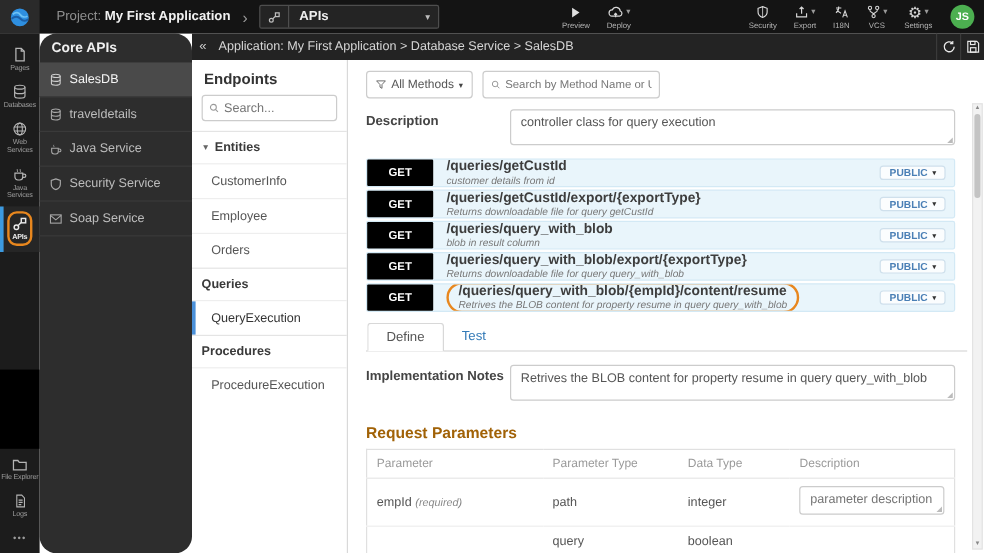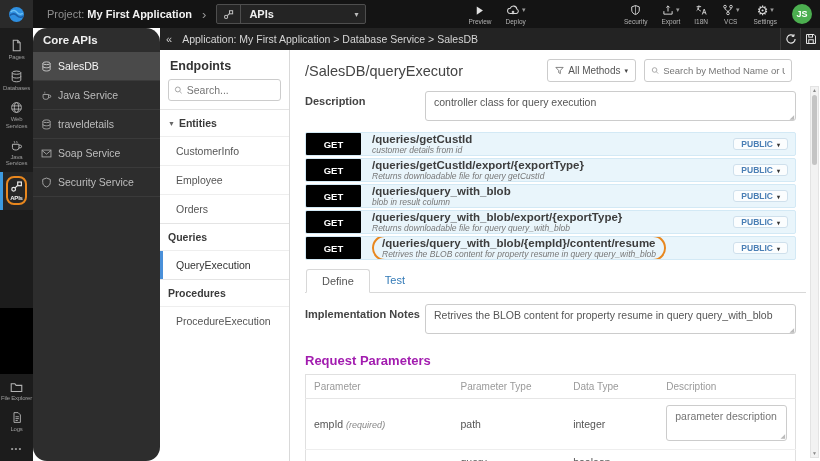--- a/index.html
+++ b/index.html
@@ -88,27 +88,27 @@
   .ep-text.annotated { border:2.5px solid #e8871e; border-radius:13px; padding:0 8px; }
   .pub-btn { align-self:center; margin-right:7px; background:#fbfdfe; border:1px solid #cfe0ec; border-radius:3px; font-size:8.5px; font-weight:bold; color:#4a7fb5; padding:0 7px; display:flex; align-items:center; gap:4px; cursor:pointer; white-space:nowrap; }
   .pub-btn .pcaret { color:#333; font-size:6px; }
 
   .tabs { display:flex; border-bottom:1px solid #d8d8d8; margin-top:9px; padding-left:1px; }
   .tab { padding:5px 15px; font-size:11px; cursor:pointer; }
   .tab.active { border:1px solid #d8d8d8; border-bottom:1px solid #fff; border-radius:3px 3px 0 0; margin-bottom:-1px; background:#fff; color:#555; }
   .tab.link { color:#337ab7; }
 
   .impl-row { margin-top:9px; }
-  .rp-title { font-size:13px; font-weight:bold; color:#a21caf; margin:10px 0 6px; }
+  .rp-title { font-size:13px; font-weight:bold; color:#a16207; margin:10px 0 6px; }
   table.params { width:calc(100% - 10px); border-collapse:collapse; border:1px solid #e0e0e0; }
   table.params th { text-align:left; font-size:10px; font-weight:normal; color:#9a9a9a; padding:6px 8px; border-bottom:1px solid #e6e6e6; }
   table.params td { font-size:10.5px; color:#555; padding:6px 8px; vertical-align:middle; border-top:1px solid #eee; }
   .req { font-style:italic; font-size:9px; color:#888; }
   td .ta-wrap { margin-right:0; }
-  td .ta-wrap textarea { height:36px; }
+  td .ta-wrap textarea { height:24px; }
 
   
   .scrollbar { position:absolute; top:36px; bottom:3px; right:1px; width:9px; background:#f2f2f2; border:1px solid #e3e3e3; }
   .sb-thumb { position:absolute; top:2px; left:1px; width:5px; height:70px; background:#c4c4c4; border-radius:3px; }
   .sb-arrow { position:absolute; left:0; width:100%; text-align:center; font-size:5px; color:#888; }
   .sb-arrow.up { top:0; } .sb-arrow.down { bottom:1px; }
 
   svg.ic { display:block; }
 </style>
 </head>
@@ -303,53 +303,53 @@
             <ellipse cx="8" cy="3.3" rx="5.3" ry="2"></ellipse>
             <path d="M2.7 3.3v9.2c0 1.1 2.4 2 5.3 2s5.3-.9 5.3-2V3.3"></path>
             <path d="M2.7 7.9c0 1.1 2.4 2 5.3 2s5.3-.9 5.3-2"></path>
           </svg>
       </span>
       <span>SalesDB</span>
     </div>
     <div class="core-item">
       <span>
         <svg class="ic" width="11" height="11" viewBox="0 0 16 16" fill="none" stroke="#a8a8a8" stroke-width="1.3">
+            <ellipse cx="8" cy="3.3" rx="5.3" ry="2"></ellipse>
+            <path d="M2.7 3.3v9.2c0 1.1 2.4 2 5.3 2s5.3-.9 5.3-2V3.3"></path>
+            <path d="M2.7 7.9c0 1.1 2.4 2 5.3 2s5.3-.9 5.3-2"></path>
+          </svg>
+      </span>
+      <span>traveldetails</span>
+    </div>
+    <div class="core-item">
+      <span>
+        <svg class="ic" width="11" height="11" viewBox="0 0 16 16" fill="none" stroke="#a8a8a8" stroke-width="1.3">
             <path d="M3 6.5h8v4a3 3 0 0 1-3 3H6a3 3 0 0 1-3-3z"></path>
             <path d="M11 7.5h1.5a1.7 1.7 0 0 1 0 3.4H11"></path>
             <path d="M5.5 2.5c-.8 1 .8 1.5 0 2.7" stroke-width="1"></path>
           </svg>
       </span>
       <span>Java Service</span>
     </div>
     <div class="core-item">
       <span>
-        <svg class="ic" width="11" height="11" viewBox="0 0 16 16" fill="none" stroke="#a8a8a8" stroke-width="1.3">
-            <ellipse cx="8" cy="3.3" rx="5.3" ry="2"></ellipse>
-            <path d="M2.7 3.3v9.2c0 1.1 2.4 2 5.3 2s5.3-.9 5.3-2V3.3"></path>
-            <path d="M2.7 7.9c0 1.1 2.4 2 5.3 2s5.3-.9 5.3-2"></path>
-          </svg>
-      </span>
-      <span>traveldetails</span>
+        <svg class="ic" width="11" height="11" viewBox="0 0 16 16" fill="none" stroke="#a8a8a8" stroke-width="1.4">
+            <path d="M8 1.5l5.5 2V8c0 3.4-2.4 5.5-5.5 6.6C4.9 13.5 2.5 11.4 2.5 8V3.5z"></path>
+          </svg>
+      </span>
+      <span>Security Service</span>
     </div>
     <div class="core-item">
       <span>
         <svg class="ic" width="11" height="11" viewBox="0 0 16 14" fill="none" stroke="#a8a8a8" stroke-width="1.3">
             <rect x="1.5" y="2" width="13" height="10"></rect>
             <path d="M1.5 2.5L8 8l6.5-5.5"></path>
           </svg>
       </span>
       <span>Soap Service</span>
-    </div>
-    <div class="core-item">
-      <span>
-        <svg class="ic" width="11" height="11" viewBox="0 0 16 16" fill="none" stroke="#a8a8a8" stroke-width="1.4">
-            <path d="M8 1.5l5.5 2V8c0 3.4-2.4 5.5-5.5 6.6C4.9 13.5 2.5 11.4 2.5 8V3.5z"></path>
-          </svg>
-      </span>
-      <span>Security Service</span>
     </div>
   </div>
 
   <div class="right-area">
     <div class="bcrumb">
       <span class="collapse">«</span>
       <span class="btext">Application: My First Application &gt; Database Service &gt; SalesDB</span>
       <span class="bc-actions">
         <span class="bc-btn">
           <svg class="ic" width="12" height="12" viewBox="0 0 16 16" fill="none" stroke="#e8e8e8" stroke-width="1.5">
@@ -390,21 +390,20 @@
         </div>
         <div class="ep-leaf selected">QueryExecution</div>
         <div class="ep-sec">
           <span>Procedures</span>
         </div>
         <div class="ep-leaf">ProcedureExecution</div>
       </div>
 
       <div class="main">
         <div class="main-head">
-          <div class="svc-title">/SalesDB/queryExecutor</div>
           <button class="methods-btn">
             <svg class="ic" width="9" height="9" viewBox="0 0 16 16" fill="none" stroke="#666" stroke-width="1.4">
                 <path d="M1.5 2.5h13L9.5 8v5.5l-3-1.8V8z"></path>
               </svg>
             <span>All Methods</span>
             <span class="mcaret">▾</span>
           </button>
           <div class="m-search">
             <svg class="ic" width="9" height="9" viewBox="0 0 16 16" fill="none" stroke="#999" stroke-width="1.6">
                 <circle cx="7" cy="7" r="4.5"></circle>

